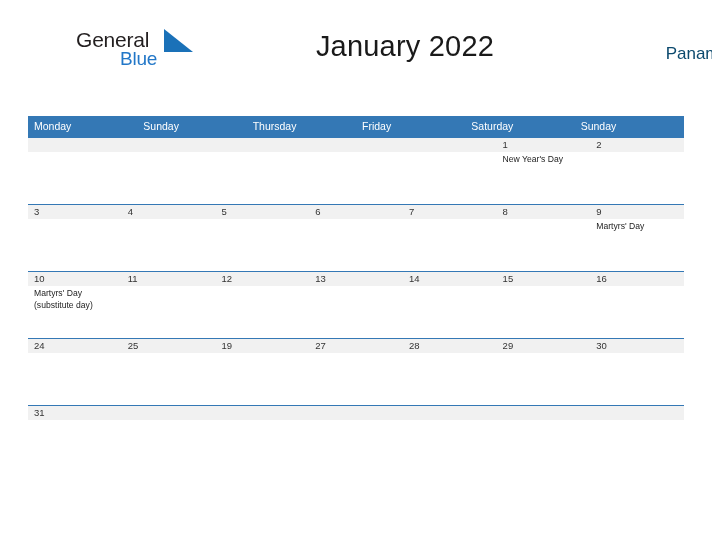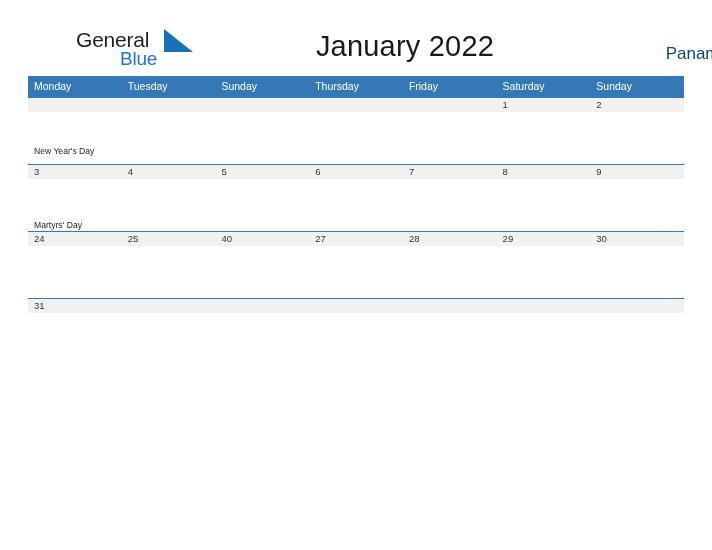--- a/index.html
+++ b/index.html
@@ -86,20 +86,21 @@
     left: 28px;
     top: 76px;
     width: 656px;
   }
 
   .weekday-header {
     display: flex;
     width: 656px;
     height: 21px;
     background: #3478b5;
+    margin-top: 40px;
   }
   .weekday-cell {
     flex: 1 1 0;
     color: #ffffff;
     font-size: 10.5px;
     line-height: 21px;
     padding-left: 6px;
     box-sizing: border-box;
     white-space: nowrap;
     overflow: hidden;
@@ -127,21 +128,20 @@
     color: #333333;
     line-height: 14px;
     padding-left: 6px;
     box-sizing: border-box;
   }
   .event-band {
     display: flex;
     width: 656px;
     height: 52px;
     background: #ffffff;
-    flex-direction: column;
   }
   .event-cell {
     flex: 1 1 0;
     padding: 2px 4px 0 6px;
     box-sizing: border-box;
     font-size: 8.6px;
     line-height: 11.5px;
     color: #1d1d1d;
     word-wrap: break-word;
   }
@@ -164,21 +164,20 @@
   <div class="cal-title">January 2022</div>
 
   <div class="region-label">Panama</div>
 
 </div>
 
 <div class="calendar">
 
   <div class="weekday-header">
     <div class="weekday-cell">Monday</div>
-    <div class="weekday-cell">Tuesday</div>
     <div class="weekday-cell">Sunday</div>
     <div class="weekday-cell">Thursday</div>
     <div class="weekday-cell">Friday</div>
     <div class="weekday-cell">Saturday</div>
     <div class="weekday-cell">Sunday</div>
   </div>
 
   <div class="week-row">
     <div class="date-band">
       <div class="date-cell"></div>
@@ -214,27 +213,47 @@
       <div class="event-cell"></div>
       <div class="event-cell"></div>
       <div class="event-cell"></div>
       <div class="event-cell"></div>
       <div class="event-cell"></div>
       <div class="event-cell"></div>
       <div class="event-cell">Martyrs' Day</div>
     </div>
   </div>
 
+  <div class="week-row">
+    <div class="date-band">
+      <div class="date-cell">10</div>
+      <div class="date-cell">11</div>
+      <div class="date-cell">12</div>
+      <div class="date-cell">13</div>
+      <div class="date-cell">14</div>
+      <div class="date-cell">15</div>
+      <div class="date-cell">16</div>
+    </div>
+    <div class="event-band">
+      <div class="event-cell">Martyrs' Day (substitute day)</div>
+      <div class="event-cell"></div>
+      <div class="event-cell"></div>
+      <div class="event-cell"></div>
+      <div class="event-cell"></div>
+      <div class="event-cell"></div>
+      <div class="event-cell"></div>
+    </div>
+  </div>
 
 
   <div class="week-row">
     <div class="date-band">
       <div class="date-cell">24</div>
       <div class="date-cell">25</div>
-      <div class="date-cell">40</div>
+      <div class="date-cell">19</div>
       <div class="date-cell">27</div>
       <div class="date-cell">28</div>
       <div class="date-cell">29</div>
       <div class="date-cell">30</div>
     </div>
     <div class="event-band">
       <div class="event-cell"></div>
       <div class="event-cell"></div>
       <div class="event-cell"></div>
       <div class="event-cell"></div>

